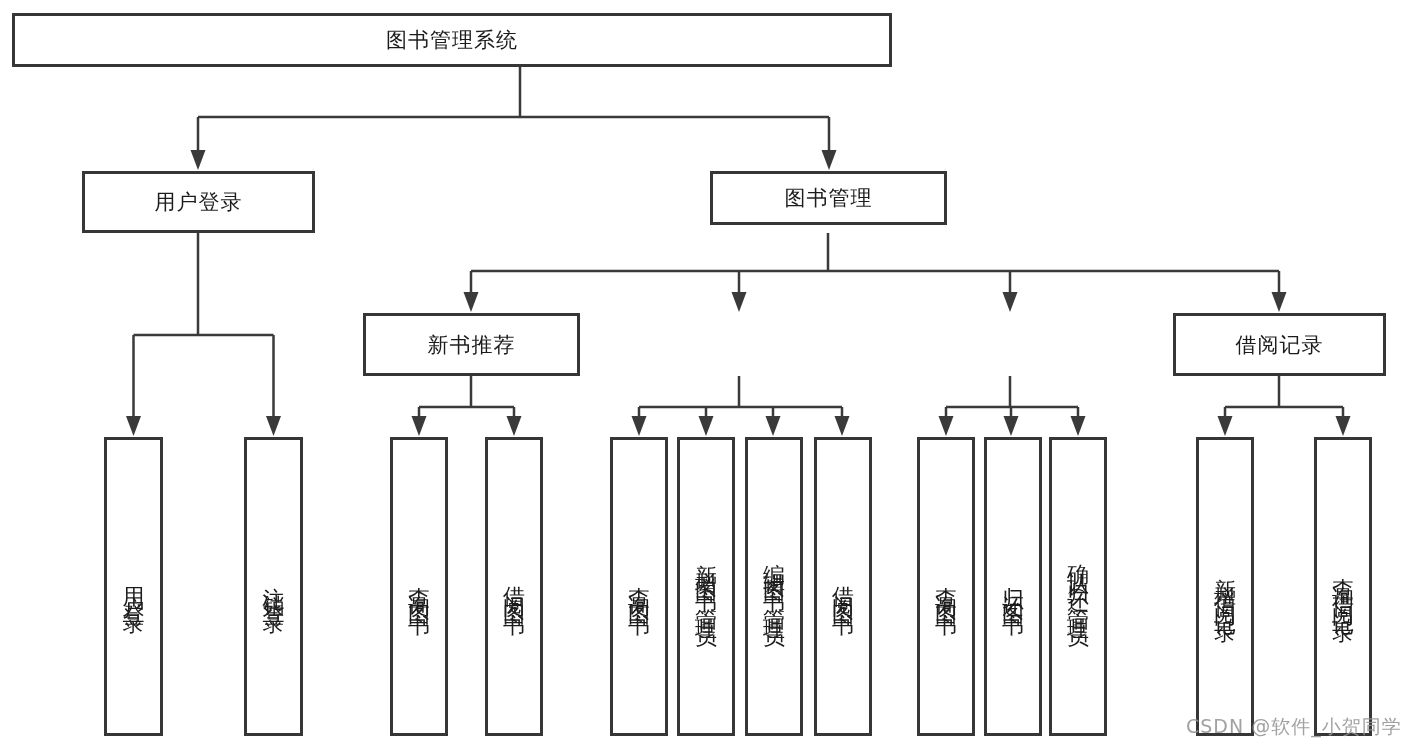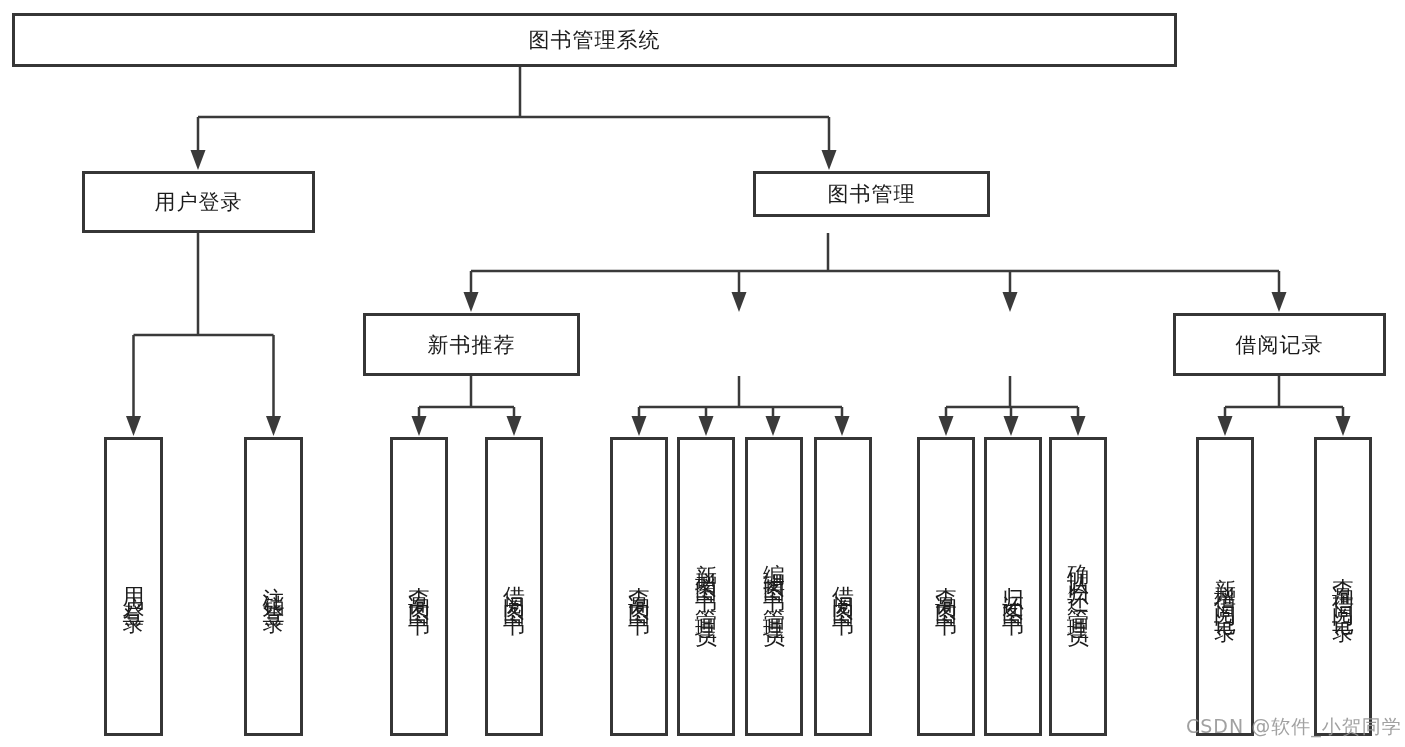--- a/index.html
+++ b/index.html
@@ -106,28 +106,28 @@
     <use href="#ah" x="706" y="436"></use>
     <use href="#ah" x="773" y="436"></use>
     <use href="#ah" x="842" y="436"></use>
     <use href="#ah" x="946" y="436"></use>
     <use href="#ah" x="1011" y="436"></use>
     <use href="#ah" x="1078" y="436"></use>
     <use href="#ah" x="1225" y="436"></use>
     <use href="#ah" x="1343" y="436"></use>
   </svg>
 
-  <div class="node hnode" style="left:12px; top:13px; width:1165px; height:54px;">
+  <div class="node hnode" style="left:12px; top:13px; width:880px; height:54px;">
     <span>图书管理系统</span>
   </div>
 
   <div class="node hnode" style="left:82px; top:171px; width:233px; height:62px;">
     <span>用户登录</span>
   </div>
-  <div class="node hnode" style="left:710px; top:171px; width:237px; height:46px;margin-left:43px;">
+  <div class="node hnode" style="left:710px; top:171px; width:237px; height:54px;">
     <span>图书管理</span>
   </div>
 
   <div class="node hnode" style="left:363px; top:313px; width:217px; height:63px;">
     <span>新书推荐</span>
   </div>
   <div class="node hnode" style="left:1173px; top:313px; width:213px; height:63px;">
     <span>借阅记录</span>
   </div>
 

